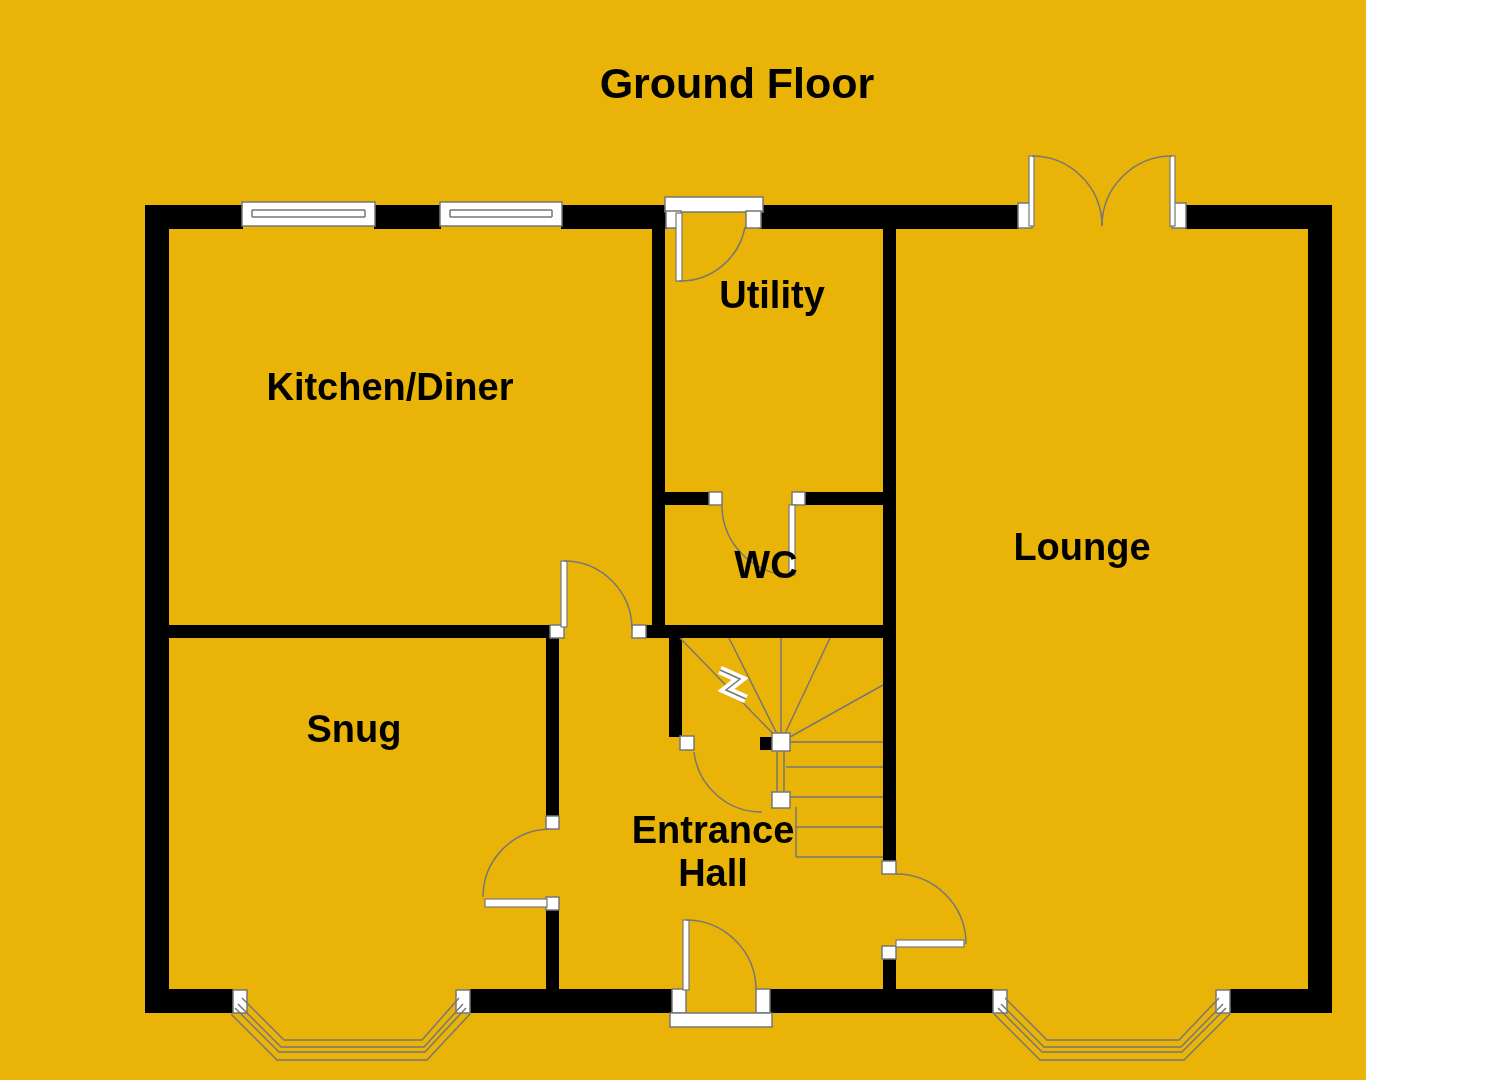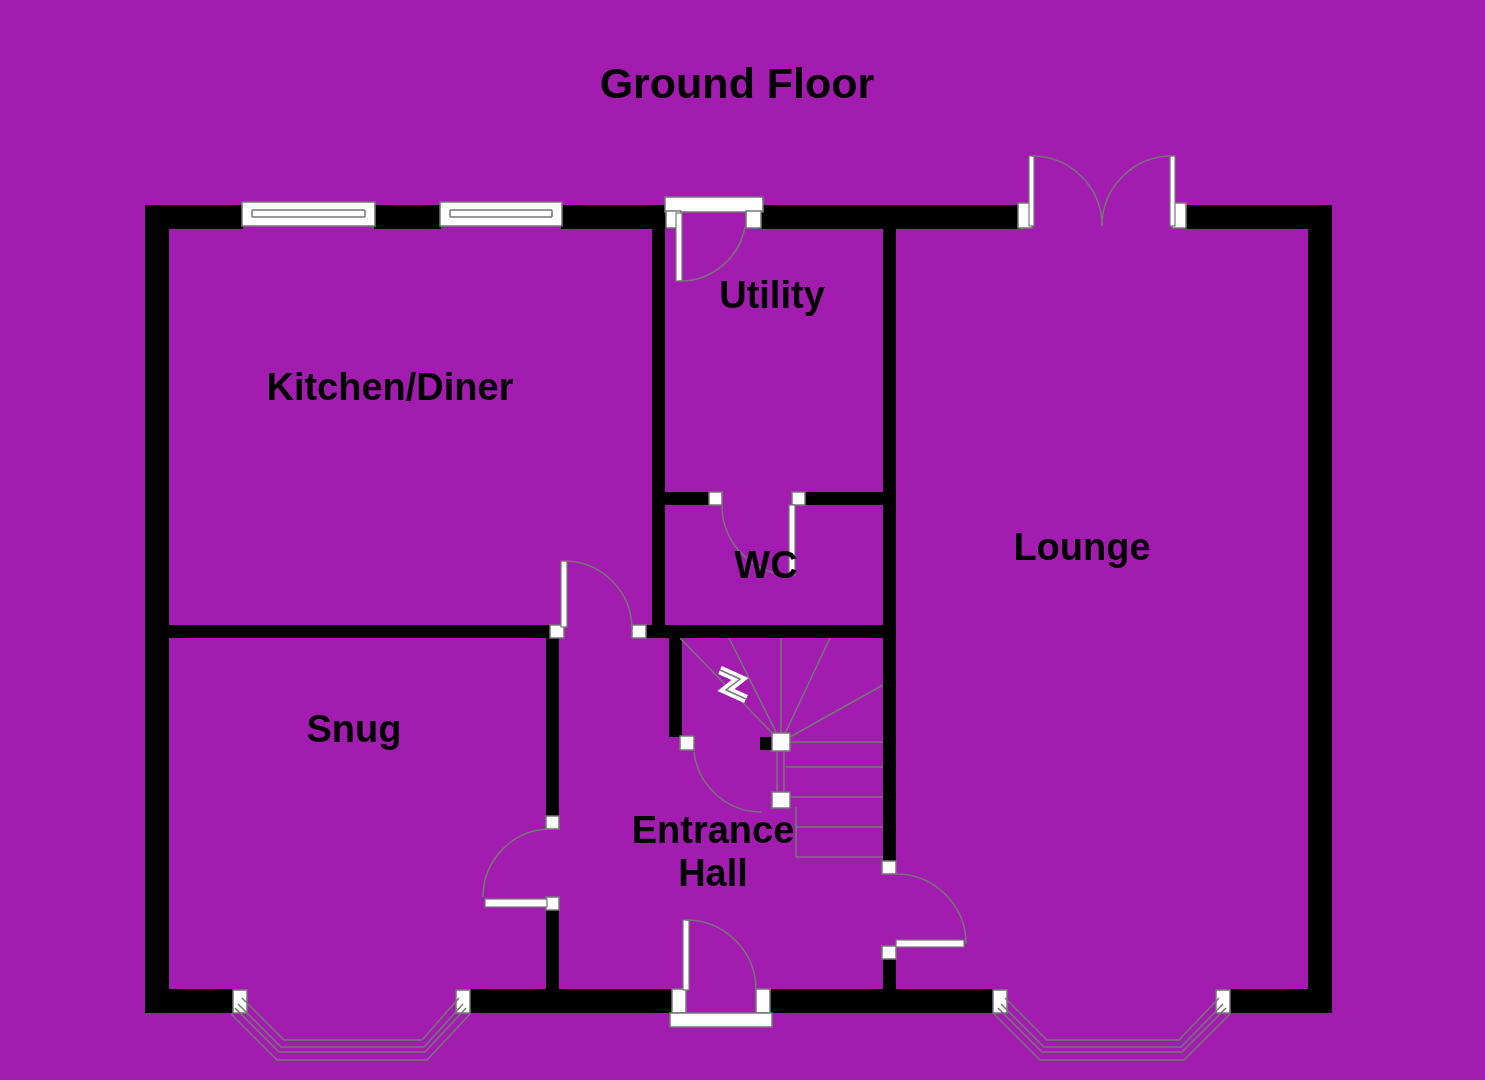--- a/index.html
+++ b/index.html
@@ -1,19 +1,19 @@
 <!DOCTYPE html>
 <html><head>
 <meta charset="utf-8">
 <style>
   html,body{margin:0;padding:0;background:#ffffff;}
   .stage{
     position:relative;
-    width:1485px;height:1080px;
-    background:#a21caf;
+    width:1366px;height:1080px;
+    background:#eab308;
     font-family:"Liberation Sans", sans-serif;
     overflow:hidden;
   }
   svg{display:block;}
   .room-label{
     font-family:"Liberation Sans", sans-serif;
     font-weight:bold;
     fill:#000000;
     font-size:38px;
     text-anchor:middle;

